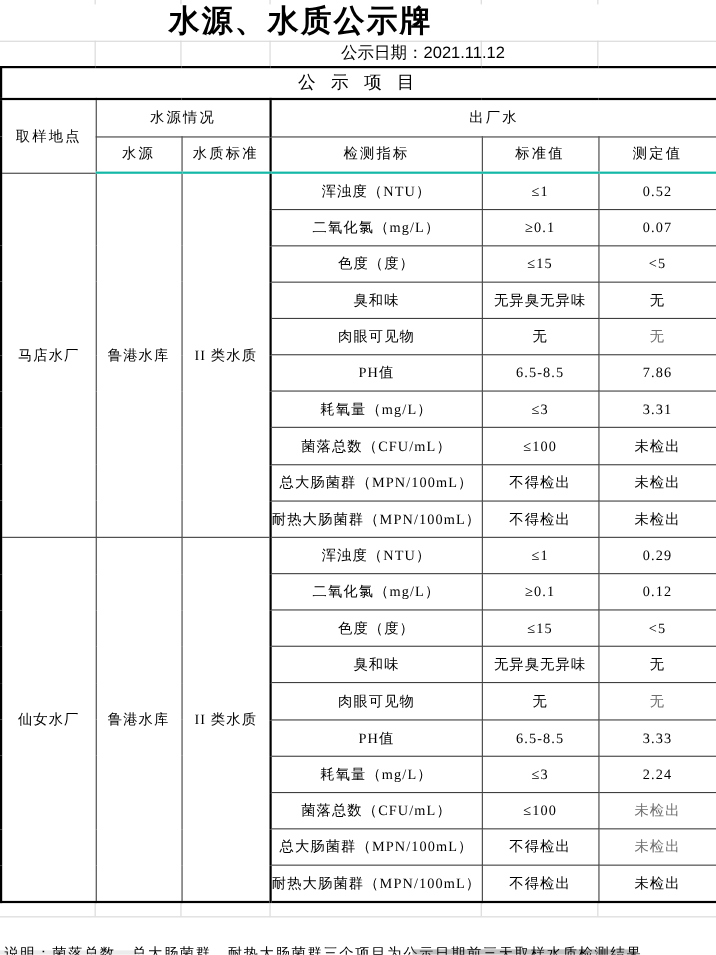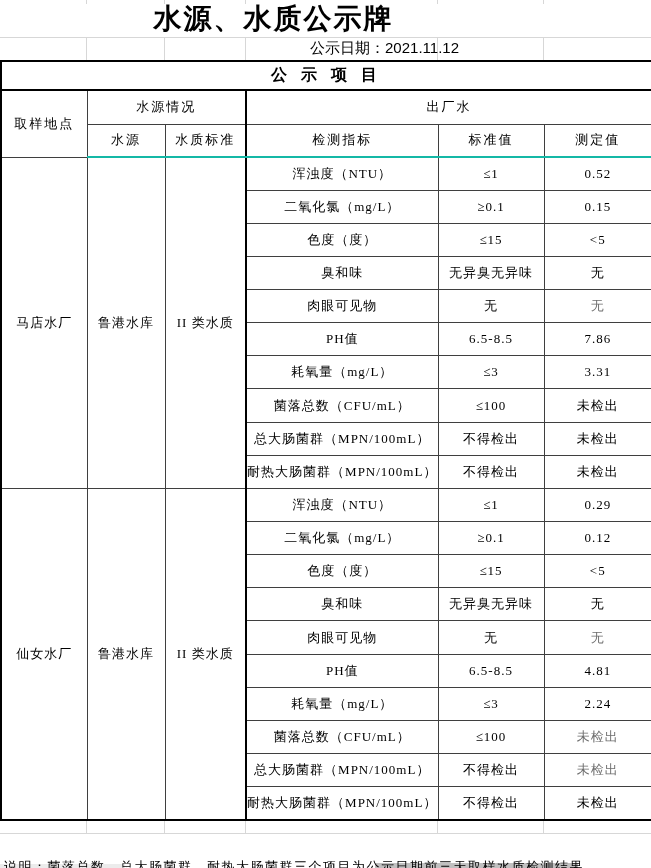--- a/index.html
+++ b/index.html
@@ -35,21 +35,21 @@
     font-size: 13px;
   }
   table.board td, table.board th {
     border: 1px solid #3f3f3f;
     text-align: center; vertical-align: middle;
     font-weight: normal; letter-spacing: 1px;
     overflow: hidden; white-space: nowrap;
   }
   tr.psr td {
     height: 29px; border-bottom: 2px solid #000;
-    font-size: 16px; letter-spacing: 5px; font-weight: bold;
+    font-size: 16px; letter-spacing: 5px;
   }
   tr.h1 th { height: 34px; letter-spacing: 2px; }
   tr.h2 th { height: 33px; letter-spacing: 2px; border-bottom: 2px solid #14b8a6; }
   tbody tr td { height: 33.15px; }
   .ind { border-left: 2px solid #000 !important; }
   .muted {
     color: #6e6e6e;
     font-family: "Liberation Sans", "DejaVu Sans", sans-serif;
   }
 
@@ -117,21 +117,21 @@
         <td rowspan="10">马店水厂</td>
         <td rowspan="10">鲁港水库</td>
         <td rowspan="10">II 类水质</td>
         <td class="ind">浑浊度（NTU）</td>
         <td>≤1</td>
         <td>0.52</td>
       </tr>
       <tr>
         <td class="ind">二氧化氯（mg/L）</td>
         <td>≥0.1</td>
-        <td>0.15</td>
+        <td>0.07</td>
       </tr>
       <tr>
         <td class="ind">色度（度）</td>
         <td>≤15</td>
         <td>&lt;5</td>
       </tr>
       <tr>
         <td class="ind">臭和味</td>
         <td>无异臭无异味</td>
         <td>无</td>
@@ -190,21 +190,21 @@
         <td>无</td>
       </tr>
       <tr>
         <td class="ind">肉眼可见物</td>
         <td>无</td>
         <td class="muted">无</td>
       </tr>
       <tr>
         <td class="ind">PH值</td>
         <td>6.5-8.5</td>
-        <td>4.81</td>
+        <td>3.33</td>
       </tr>
       <tr>
         <td class="ind">耗氧量（mg/L）</td>
         <td>≤3</td>
         <td>2.24</td>
       </tr>
       <tr>
         <td class="ind">菌落总数（CFU/mL）</td>
         <td>≤100</td>
         <td class="muted">未检出</td>

